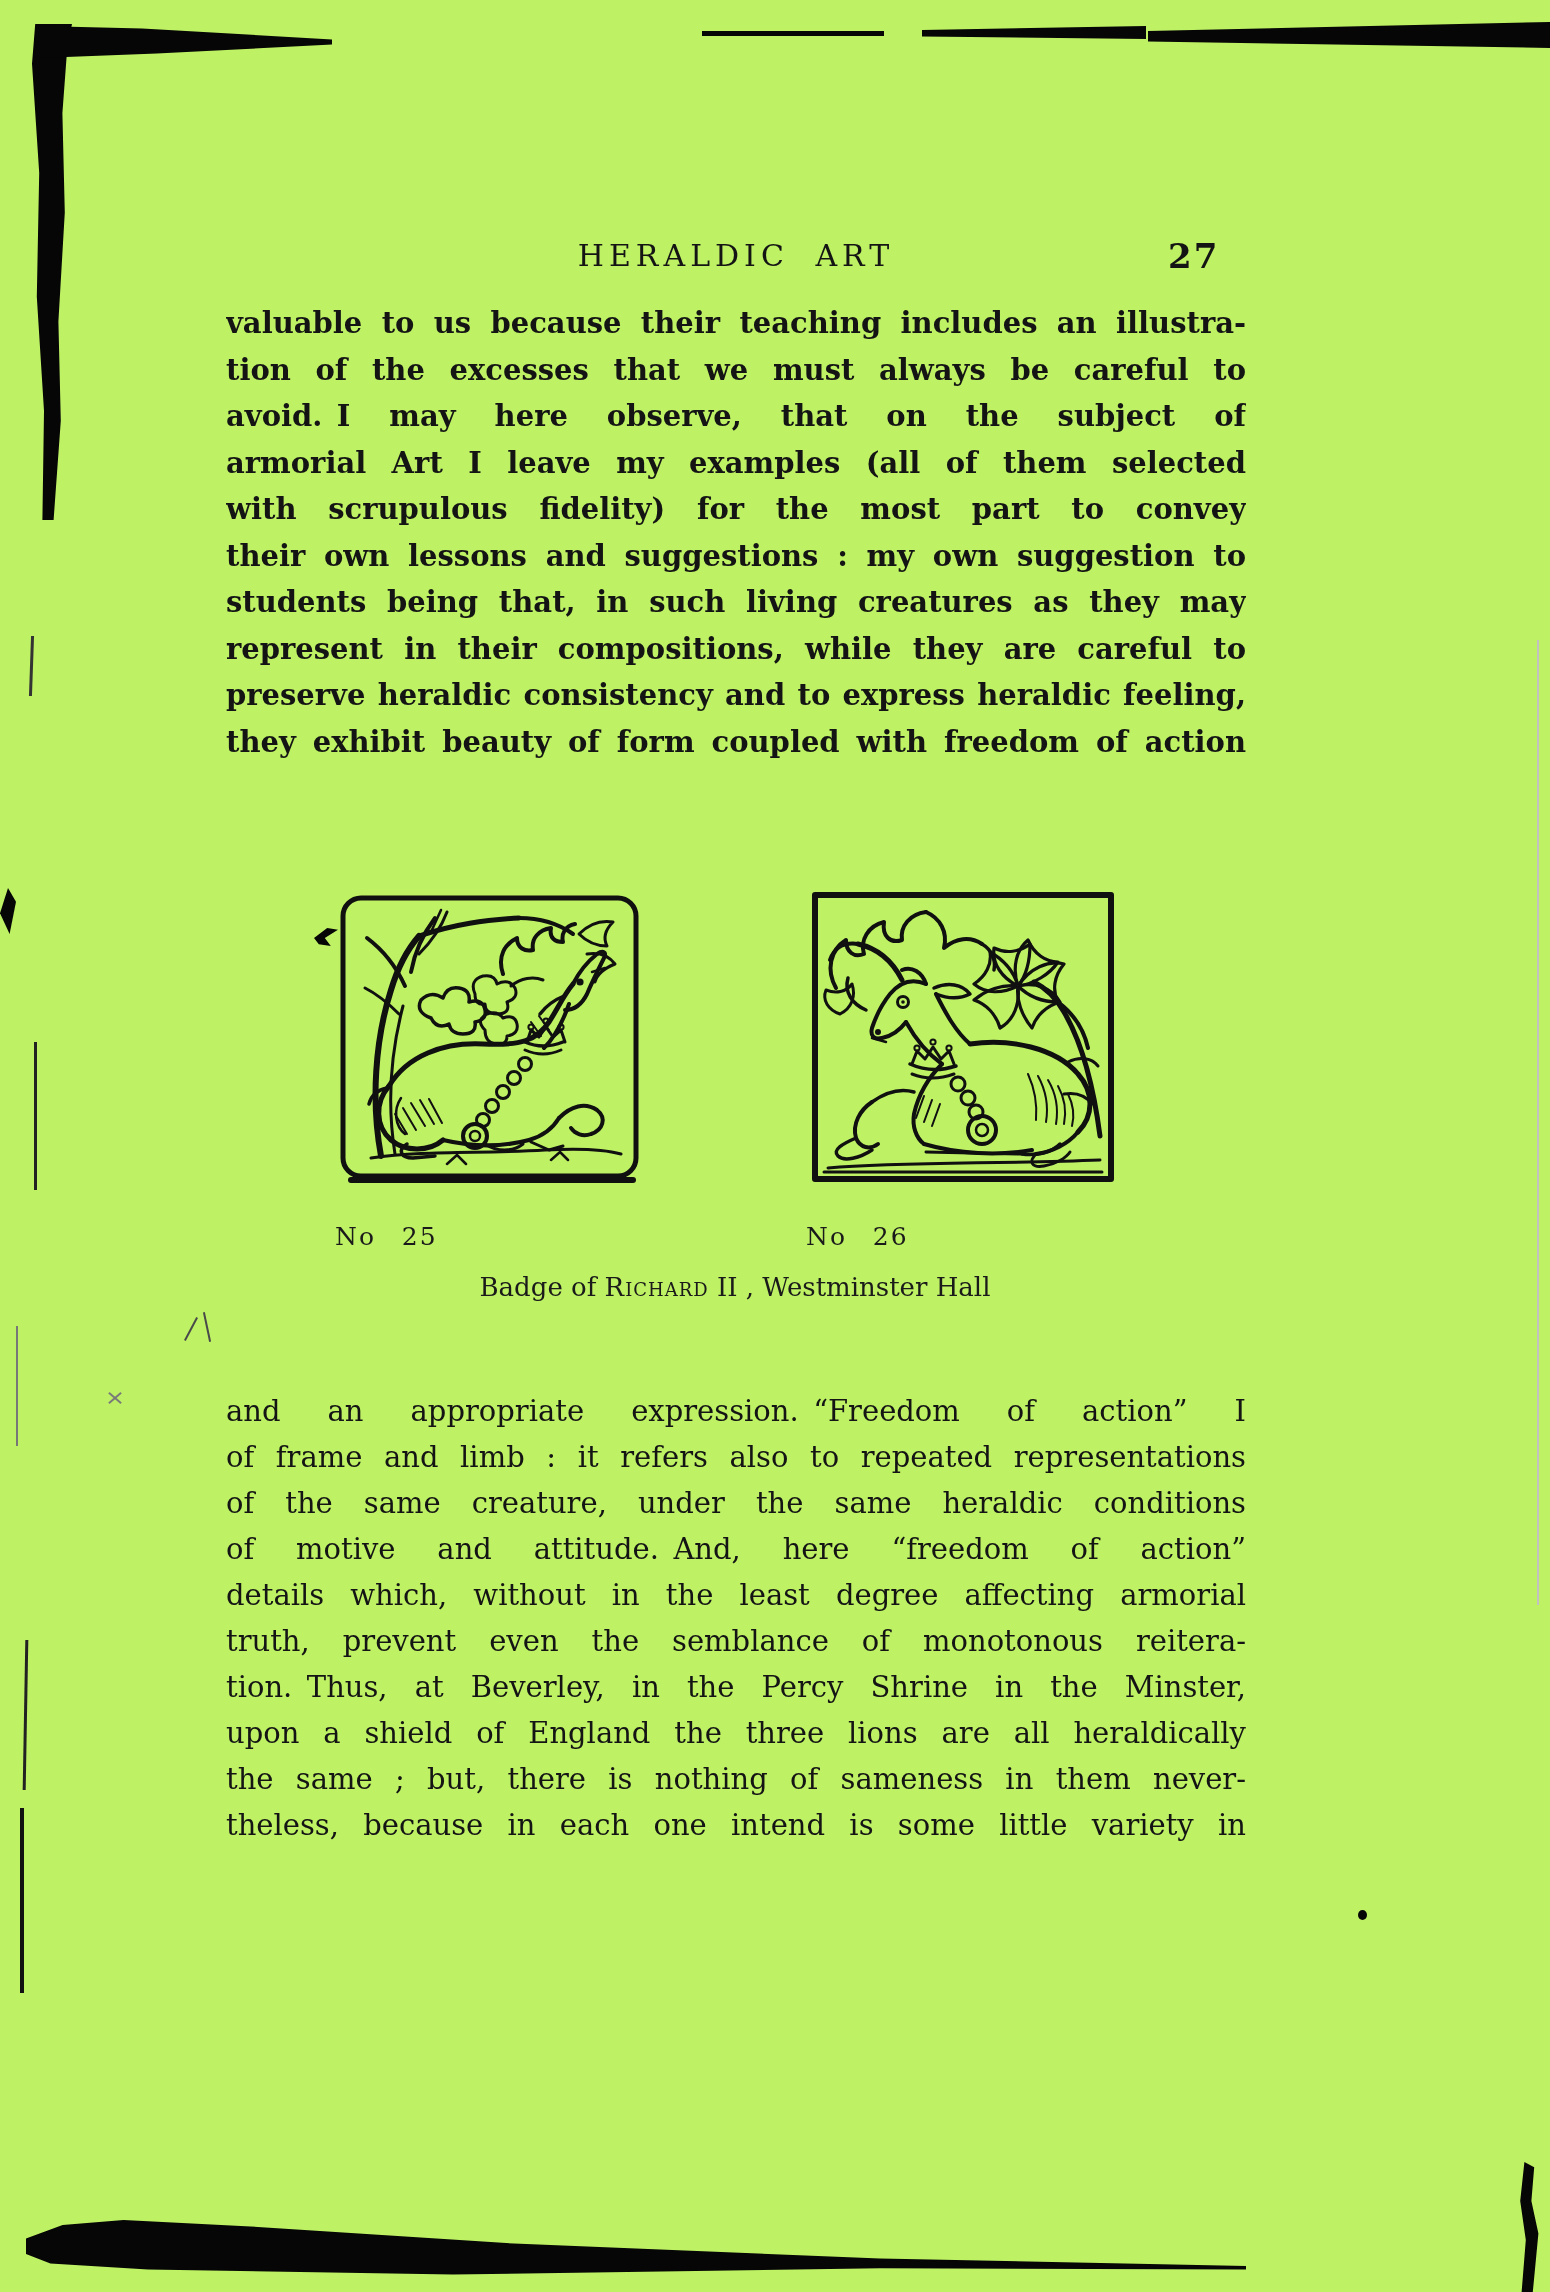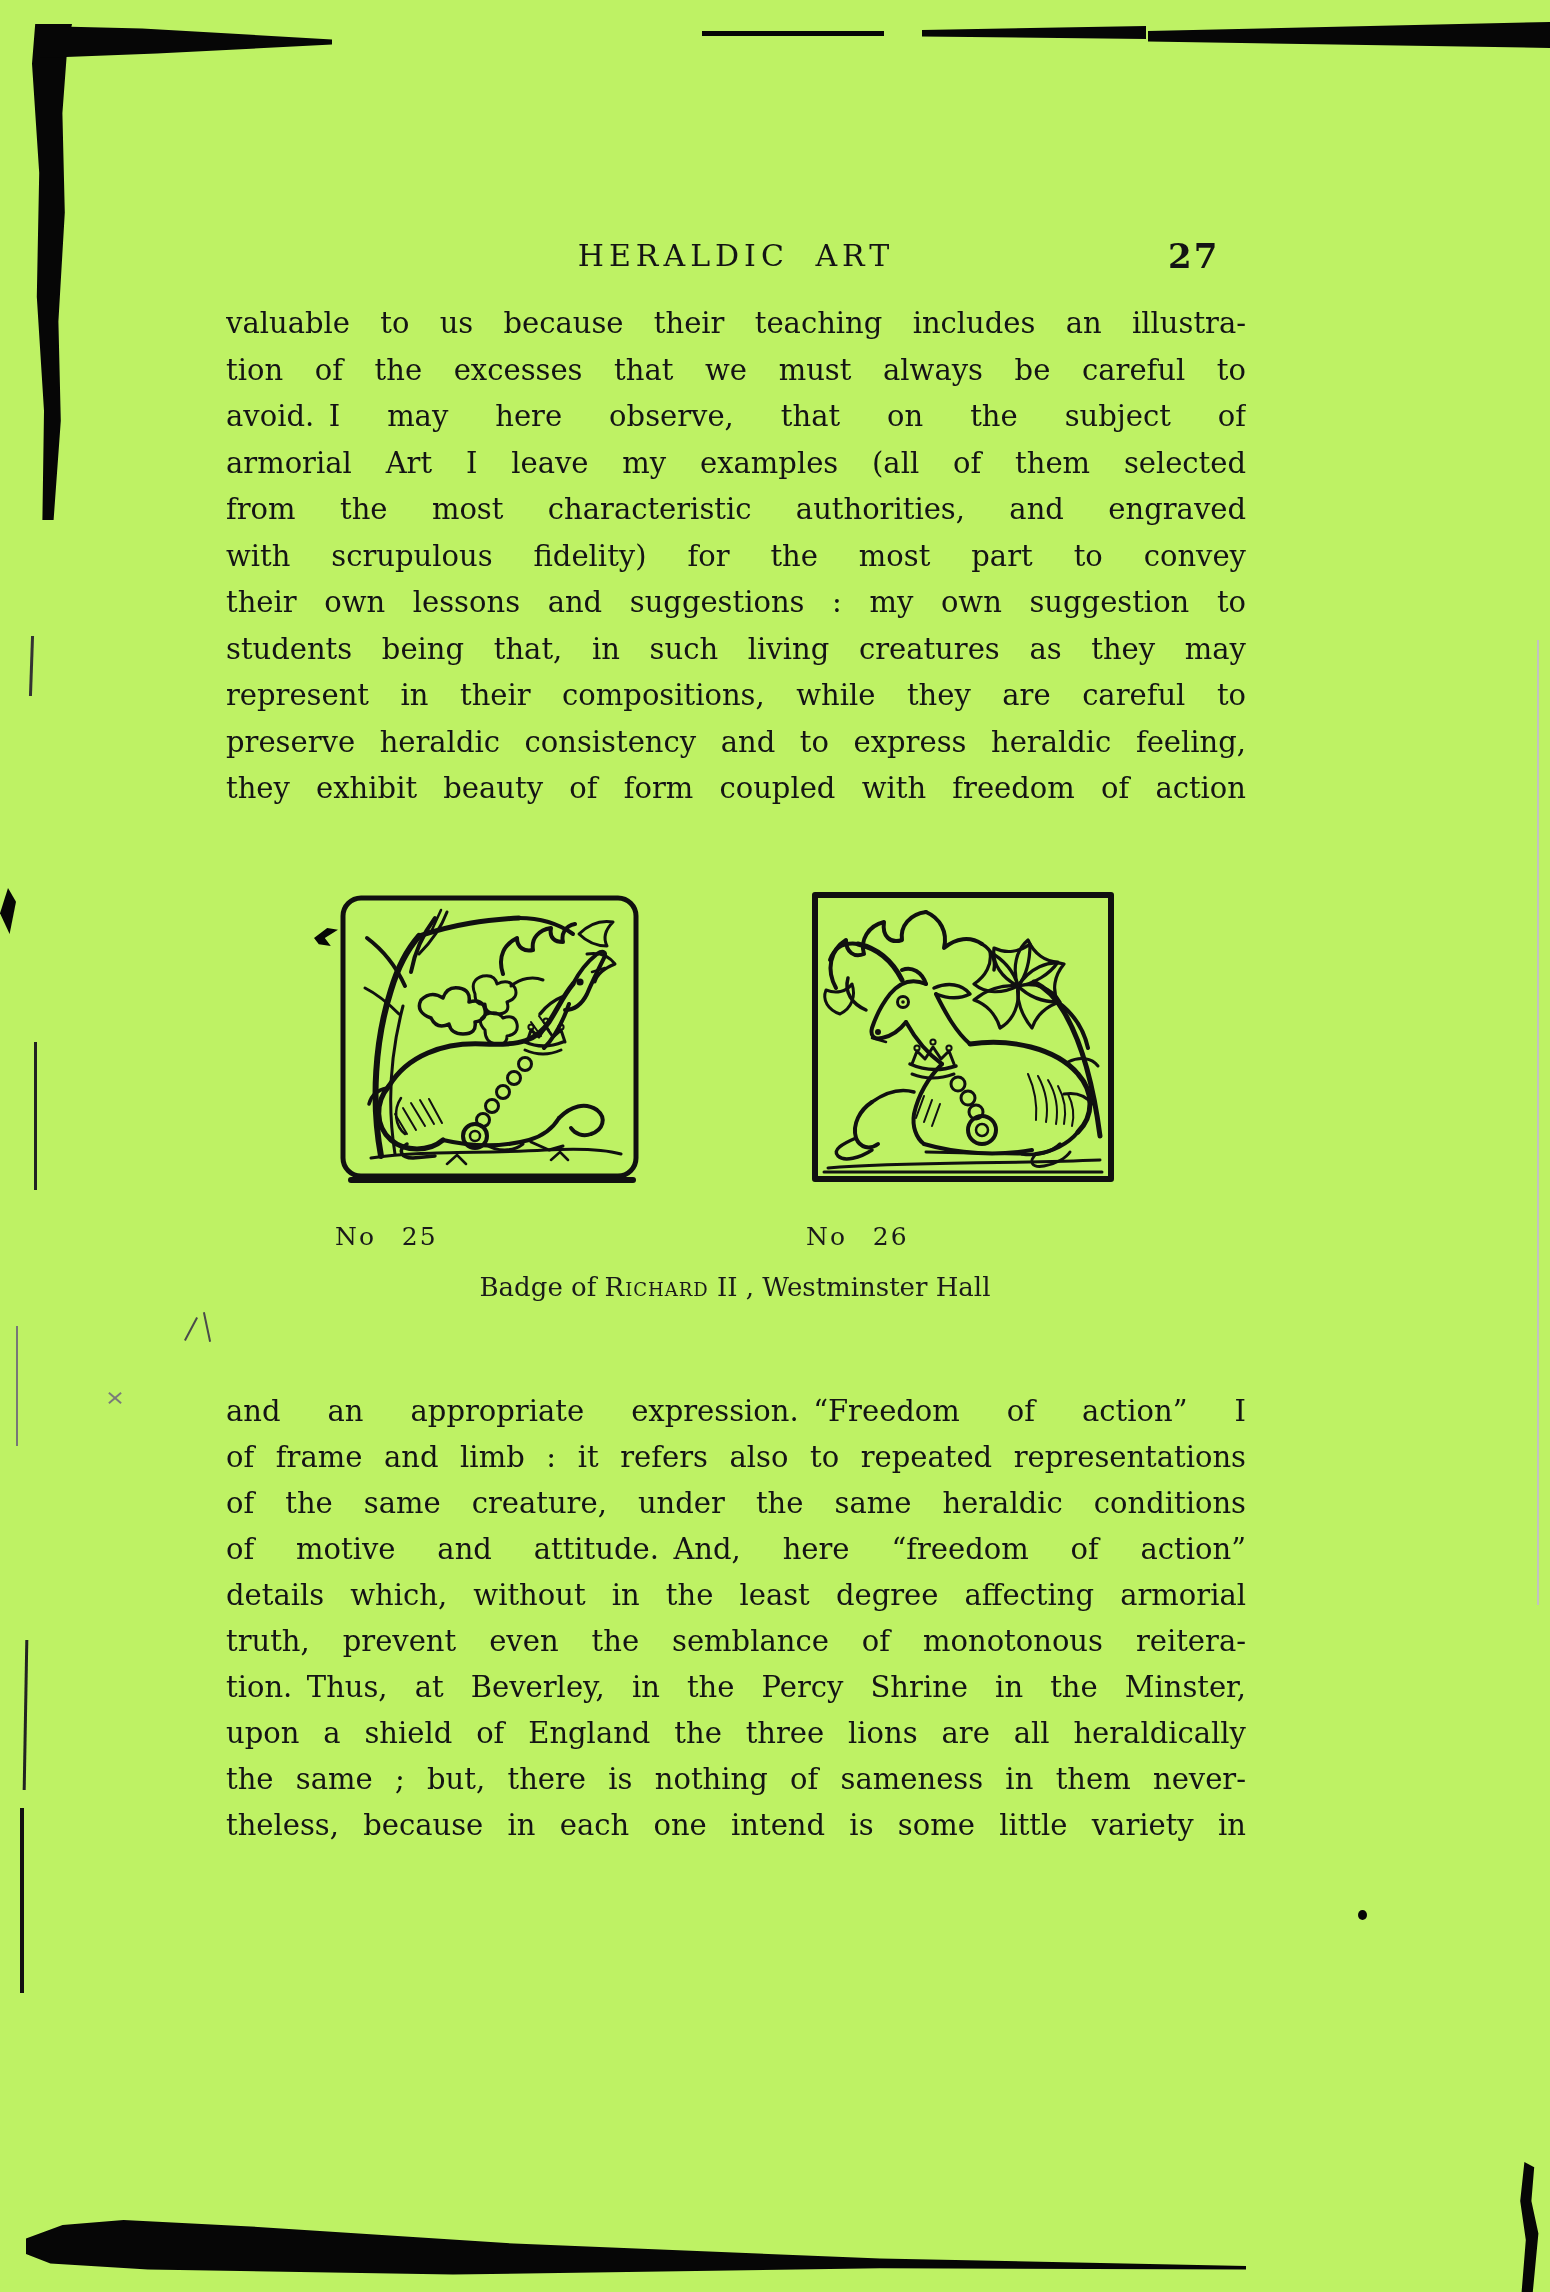--- a/index.html
+++ b/index.html
@@ -11,21 +11,21 @@
   
   .header-title{
     position:absolute;left:226px;top:238px;width:1020px;
     text-align:center;font-size:30px;letter-spacing:5px;word-spacing:12px;
   }
   .page-number{
     position:absolute;left:1168px;top:236px;width:90px;
     font-size:34px;font-weight:bold;letter-spacing:2px;
   }
   .para{position:absolute;left:226px;width:1020px;font-size:29px;}
-  .para-1{top:300px;}
+  .para-1{top:300px;font-weight:bold;}
   .para-2{top:1388px;}
   .line{
     text-align:justify;text-align-last:justify;
     height:46.5px;line-height:46.5px;overflow:hidden;white-space:nowrap;
   }
   .para-2 .line{height:46px;line-height:46px;}
   
   .fig{position:absolute;}
   .fig-left{left:335px;top:890px;}
   .fig-right{left:806px;top:886px;}
@@ -98,21 +98,20 @@
   <div class="art art-dot"></div>
 
   <div class="header-title">HERALDIC ART</div>
   <div class="page-number">27</div>
 
   <div class="para para-1">
     <div class="line">valuable to us because their teaching includes an illustra-</div>
     <div class="line">tion of the excesses that we must always be careful to</div>
     <div class="line">avoid. I may here observe, that on the subject of</div>
     <div class="line">armorial Art I leave my examples (all of them selected</div>
-    <div class="line">from the most characteristic authorities, and engraved</div>
     <div class="line">with scrupulous fidelity) for the most part to convey</div>
     <div class="line">their own lessons and suggestions : my own suggestion to</div>
     <div class="line">students being that, in such living creatures as they may</div>
     <div class="line">represent in their compositions, while they are careful to</div>
     <div class="line">preserve heraldic consistency and to express heraldic feeling,</div>
     <div class="line">they exhibit beauty of form coupled with freedom of action</div>
   </div>
 
   <div class="fig fig-left">
     <svg width="310" height="298" viewBox="0 0 310 298">

